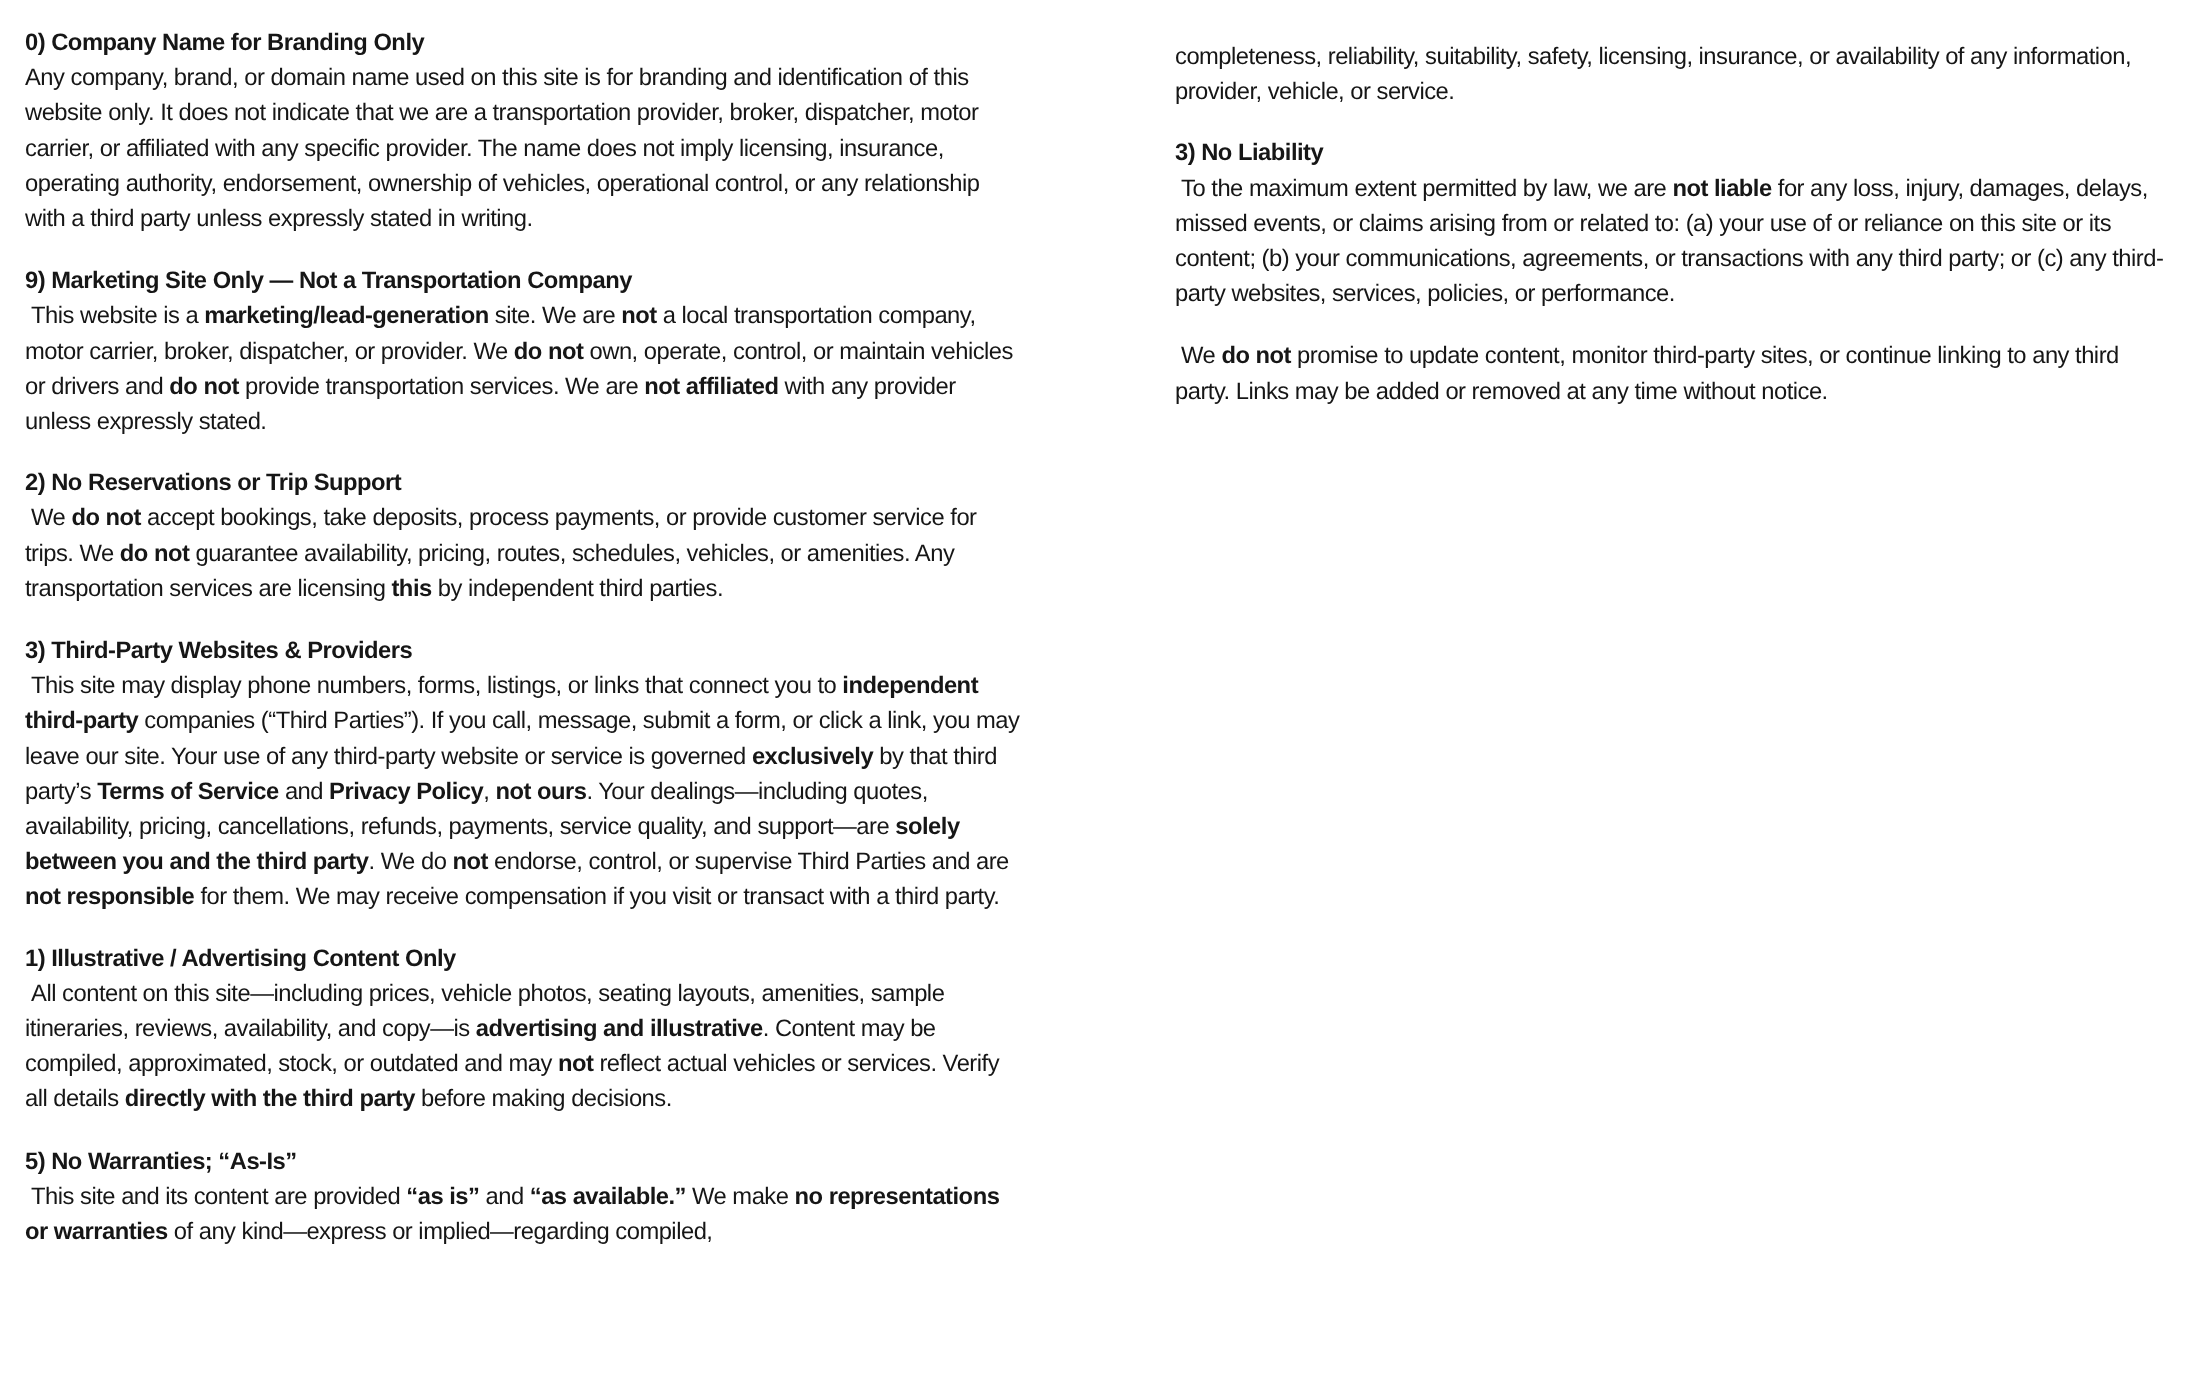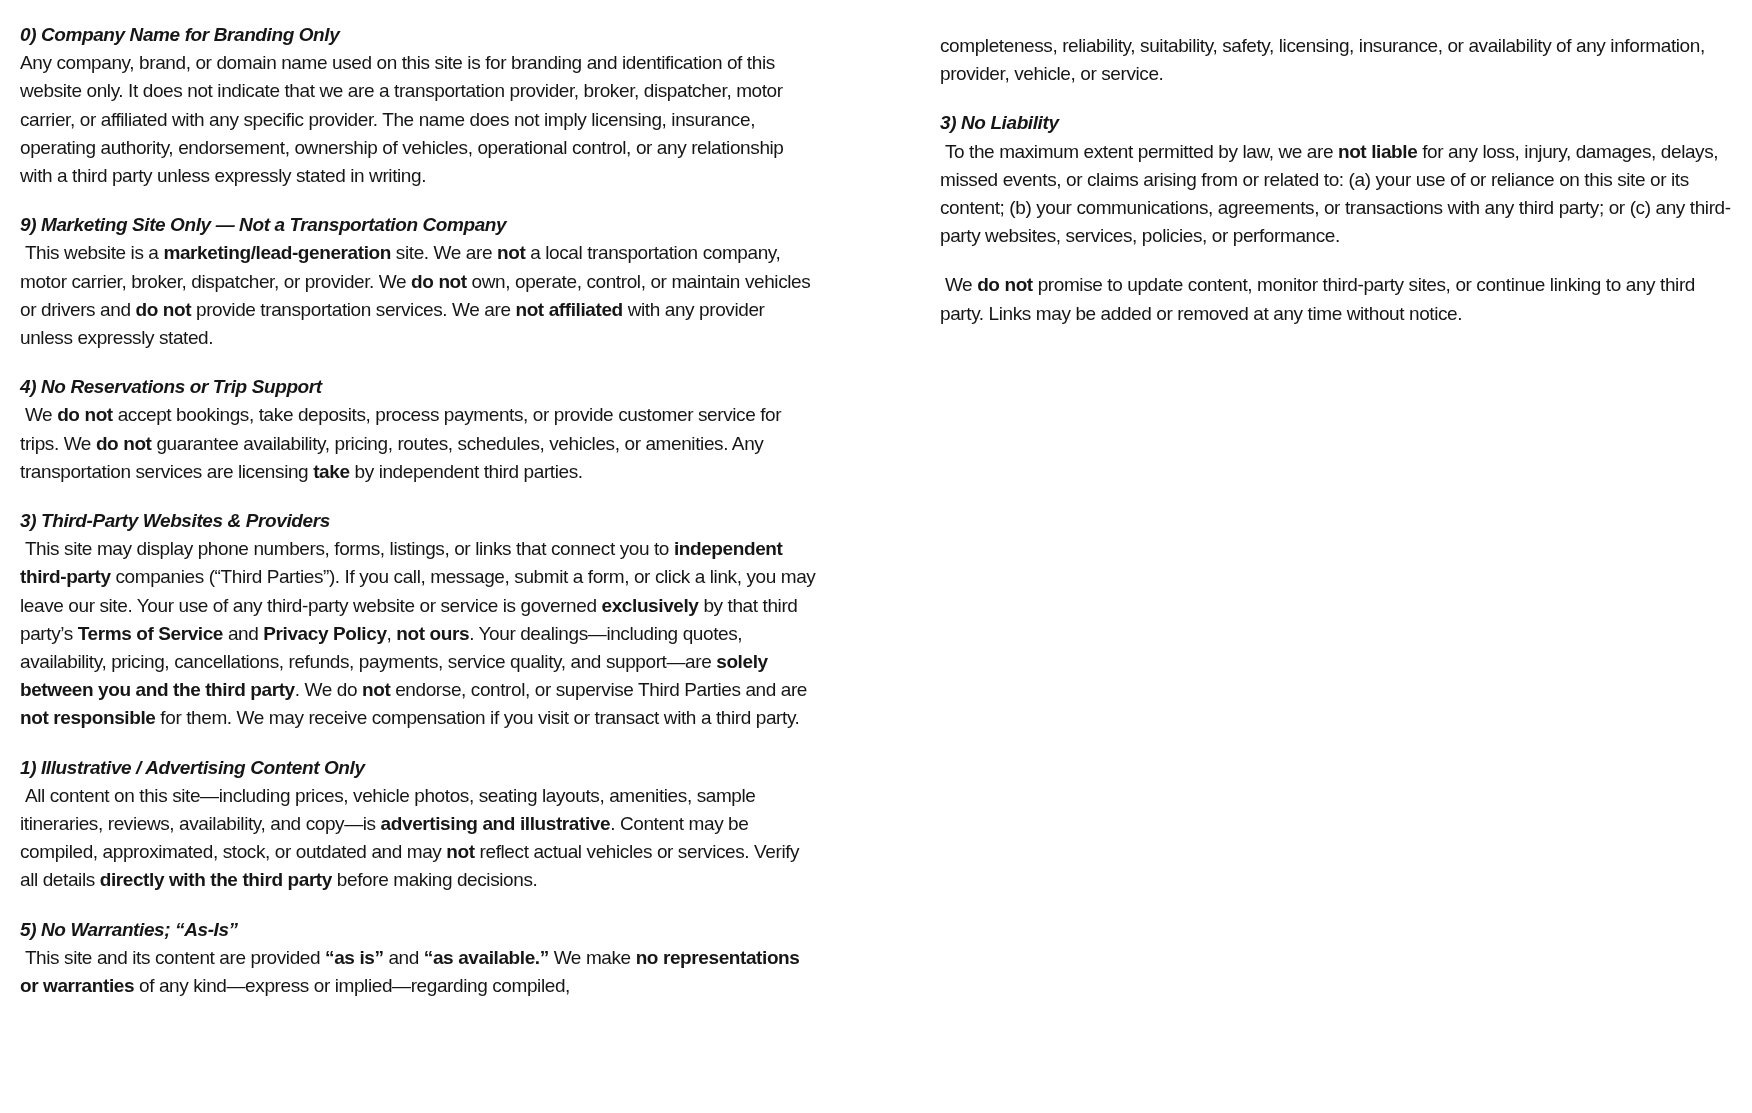--- a/index.html
+++ b/index.html
@@ -20,43 +20,42 @@
   }
   .col-left  { left: 20px;  top: 21px; width: 798px; }
   .col-right { left: 940px; top: 32px; width: 792px; }
   .section { margin: 0 0 21px 0; }
   .section:last-child { margin-bottom: 0; }
   h2 {
     margin: 0;
     font-size: 19px;
     font-weight: 700;
     line-height: 28.2px;
-    font-style: italic;
   }
   p {
     margin: 0;
     white-space: pre-wrap;
   }
   .b { font-weight: 700; }
 </style>
 </head>
 <body style="background: rgb(255, 255, 255); color: rgb(22, 22, 22);">
 
 <div class="column col-left">
     <section class="section">
       <h2>0) Company Name for Branding Only</h2>
       <p><span>Any company, brand, or domain name used on this site is for branding and identification of this website only. It does not indicate that we are a transportation provider, broker, dispatcher, motor carrier, or affiliated with any specific provider. The name does not imply licensing, insurance, operating authority, endorsement, ownership of vehicles, operational control, or any relationship with a third party unless expressly stated in writing.</span></p>
     </section>
     <section class="section">
       <h2>9) Marketing Site Only — Not a Transportation Company</h2>
       <p><span> This website is a </span><span class="b">marketing/lead-generation</span><span> site. We are </span><span class="b">not</span><span> a local transportation company, motor carrier, broker, dispatcher, or provider. We </span><span class="b">do not</span><span> own, operate, control, or maintain vehicles or drivers and </span><span class="b">do not</span><span> provide transportation services. We are </span><span class="b">not affiliated</span><span> with any provider unless expressly stated.</span></p>
     </section>
     <section class="section">
-      <h2>4) No Reservations or Trip Support</h2>
-      <p><span> We </span><span class="b">do not</span><span> accept bookings, take deposits, process payments, or provide customer service for trips. We </span><span class="b">do not</span><span> guarantee availability, pricing, routes, schedules, vehicles, or amenities. Any transportation services are licensing </span><span class="b">take</span><span> by independent third parties.</span></p>
+      <h2>2) No Reservations or Trip Support</h2>
+      <p><span> We </span><span class="b">do not</span><span> accept bookings, take deposits, process payments, or provide customer service for trips. We </span><span class="b">do not</span><span> guarantee availability, pricing, routes, schedules, vehicles, or amenities. Any transportation services are licensing </span><span class="b">this</span><span> by independent third parties.</span></p>
     </section>
     <section class="section">
       <h2>3) Third-Party Websites &amp; Providers</h2>
       <p><span> This site may display phone numbers, forms, listings, or links that connect you to </span><span class="b">independent third-party</span><span> companies (“Third Parties”). If you call, message, submit a form, or click a link, you may leave our site. Your use of any third-party website or service is governed </span><span class="b">exclusively</span><span> by that third party’s </span><span class="b">Terms of Service</span><span> and </span><span class="b">Privacy Policy</span><span>, </span><span class="b">not ours</span><span>. Your dealings—including quotes, availability, pricing, cancellations, refunds, payments, service quality, and support—are </span><span class="b">solely between you and the third party</span><span>. We do </span><span class="b">not</span><span> endorse, control, or supervise Third Parties and are </span><span class="b">not responsible</span><span> for them. We may receive compensation if you visit or transact with a third party.</span></p>
     </section>
     <section class="section">
       <h2>1) Illustrative / Advertising Content Only</h2>
       <p><span> All content on this site—including prices, vehicle photos, seating layouts, amenities, sample itineraries, reviews, availability, and copy—is </span><span class="b">advertising and illustrative</span><span>. Content may be compiled, approximated, stock, or outdated and may </span><span class="b">not</span><span> reflect actual vehicles or services. Verify all details </span><span class="b">directly with the third party</span><span> before making decisions.</span></p>
     </section>
     <section class="section">

